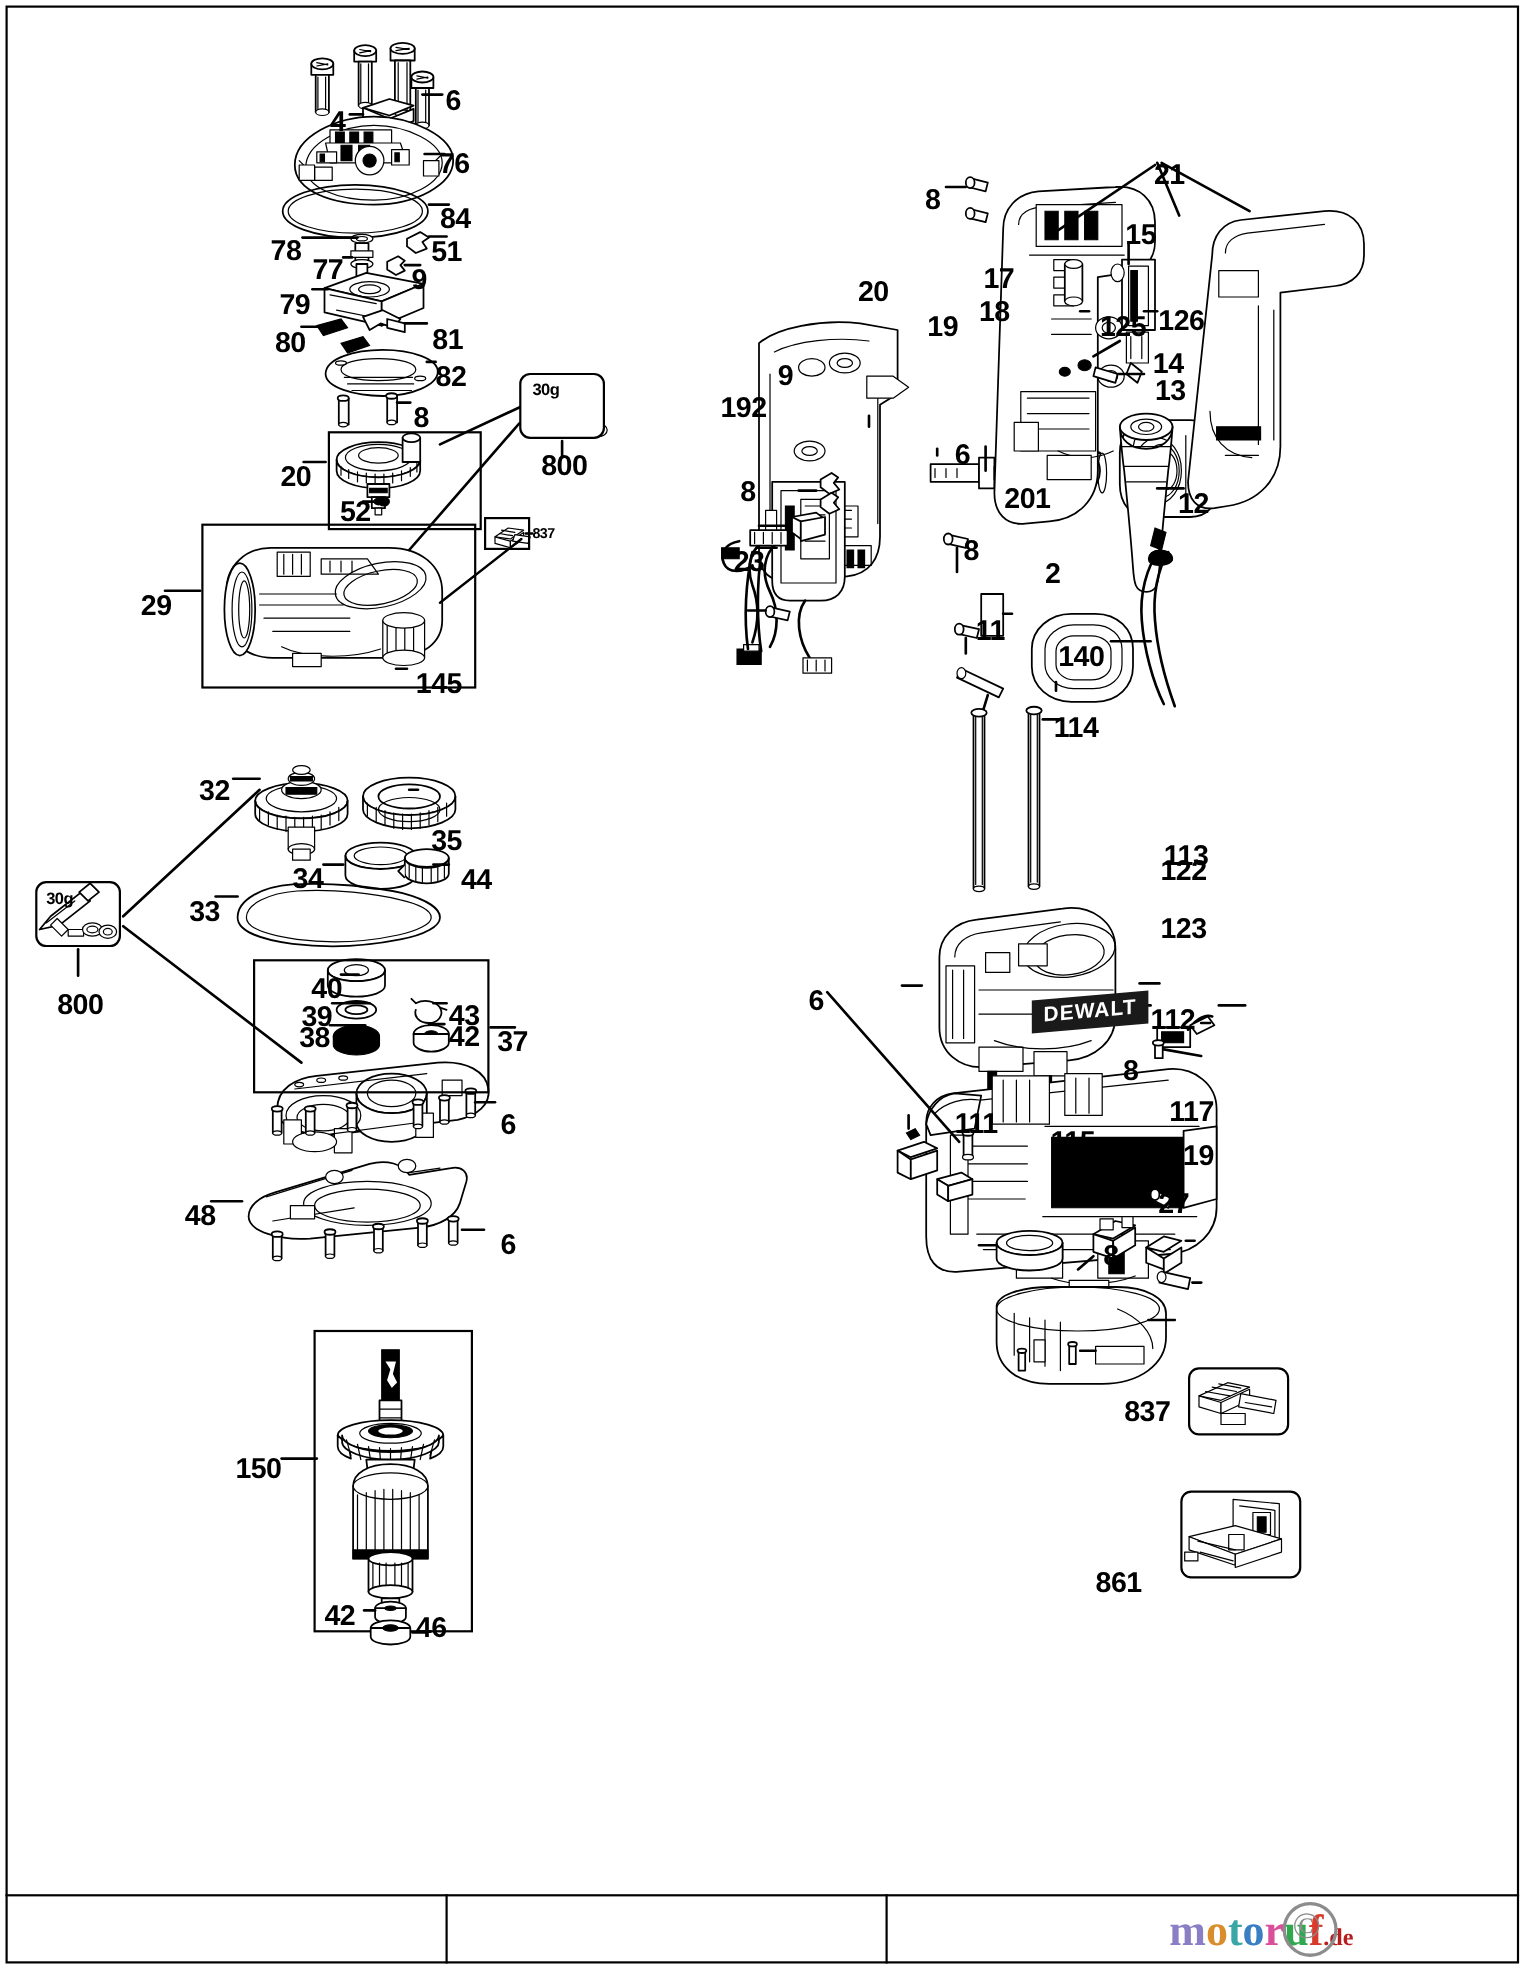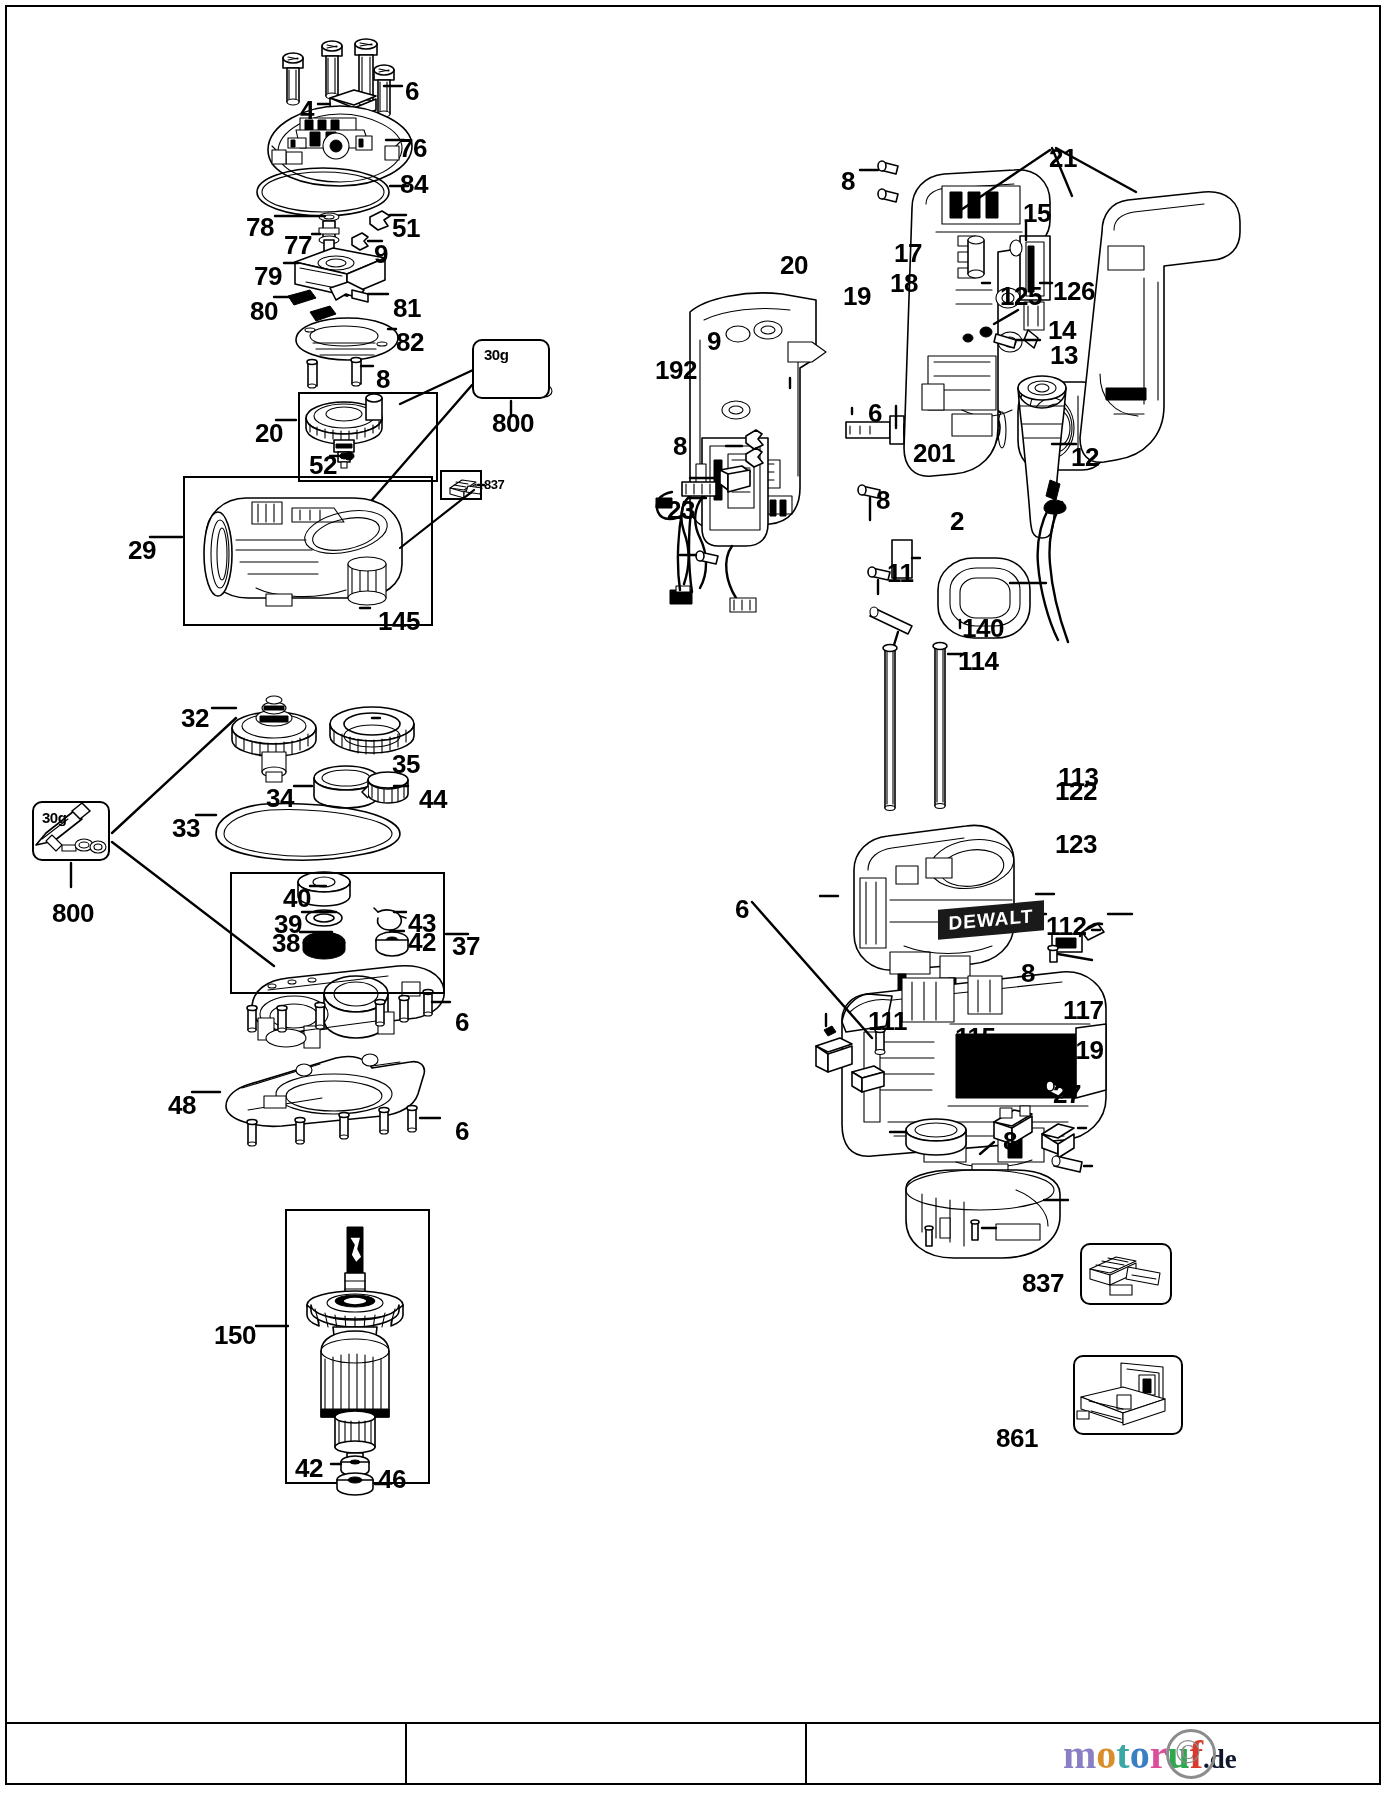--- a/index.html
+++ b/index.html
@@ -31,21 +31,21 @@
   .sth{fill:none;stroke:#000;stroke-width:2.4;stroke-linejoin:round;stroke-linecap:round;}
   .fw{fill:#fff;stroke:#000;stroke-width:1.6;stroke-linejoin:round;}
   .fwt{fill:#fff;stroke:#000;stroke-width:1.1;stroke-linejoin:round;}
   .fb{fill:#000;stroke:#000;stroke-width:1;}
 
   
   #wm{position:absolute;left:1063px;top:1735px;font-family:"Liberation Serif", serif;
       font-size:40px;font-weight:bold;letter-spacing:0px;line-height:1;}
   #wm .c1{color:#8a7fc4;} #wm .c2{color:#d98e2b;} #wm .c3{color:#3aa6a6;}
   #wm .c4{color:#3a7fc4;} #wm .c5{color:#d94f9a;} #wm .c6{color:#2fa84f;}
-  #wm .c7{color:#d93a2b;} #wm .de{color:#0f172a;font-size:27px;}
+  #wm .c7{color:#d93a2b;} #wm .de{color:#b91c1c;font-size:22px;}
   #wmring{position:absolute;left:1166px;top:1729px;width:44px;height:44px;border:3px solid #8c8c8c;border-radius:50%;}
   #wmc{position:absolute;left:1175px;top:1733px;font-family:"Liberation Serif",serif;font-size:34px;color:#8c8c8c;}
 
   .dw{position:absolute;background:#1a1a1a;color:#fff;font-family:"Liberation Sans",sans-serif;
       font-weight:bold;letter-spacing:1px;text-align:center;}
 </style>
 </head>
 <body>
 
 <div id="page">
@@ -845,21 +845,21 @@
     <path class="fwt" d="M50 58l42-14v12l-42 14z"></path>
     <path class="fwt" d="M44 40h14v14H44z"></path>
     <path class="stt" d="M16 46l34 8M18 56l30 8"></path>
     <path class="fwt" d="M4 56h12v8H4z"></path>
   </svg>
 
   <div id="labels">
       <div class="lbl s" style="left: 405px; top: 78px;">6</div>
       <div class="lbl s" style="left: 300px; top: 97px;">4</div>
       <div class="lbl s" style="left: 399px; top: 135px;">76</div>
-      <div class="lbl s" style="left: 400px; top: 171px; text-align: right;">84</div>
+      <div class="lbl s" style="left: 400px; top: 185px; text-align: right;">84</div>
       <div class="lbl s" style="left: 246px; top: 214px;">78</div>
       <div class="lbl s" style="left: 392px; top: 215px;">51</div>
       <div class="lbl s" style="left: 284px; top: 232px;">77</div>
       <div class="lbl s" style="left: 374px; top: 241px;">9</div>
       <div class="lbl s" style="left: 254px; top: 263px;">79</div>
       <div class="lbl s" style="left: 250px; top: 298px;">80</div>
       <div class="lbl s" style="left: 393px; top: 295px;">81</div>
       <div class="lbl s" style="left: 396px; top: 329px;">82</div>
       <div class="lbl s" style="left: 376px; top: 366px;">8</div>
       <div class="lbl s" style="left: 255px; top: 420px;">20</div>
@@ -883,21 +883,21 @@
       <div class="lbl s" style="left: 707px; top: 328px;">9</div>
       <div class="lbl s" style="left: 655px; top: 357px;">192</div>
       <div class="lbl s" style="left: 868px; top: 400px;">6</div>
       <div class="lbl s" style="left: 673px; top: 433px;">8</div>
       <div class="lbl s" style="left: 913px; top: 440px;">201</div>
       <div class="lbl s" style="left: 1071px; top: 444px;">12</div>
       <div class="lbl s" style="left: 876px; top: 487px;">8</div>
       <div class="lbl s" style="left: 950px; top: 508px;">2</div>
       <div class="lbl s" style="left: 667px; top: 497px;">23</div>
       <div class="lbl s" style="left: 887px; top: 560px;">11</div>
-      <div class="lbl s" style="left: 962px; top: 583px; margin-top: 32px;">140</div>
+      <div class="lbl s" style="left: 962px; top: 583px;">140</div>
       <div class="lbl s" style="left: 181px; top: 705px;">32</div>
       <div class="lbl s" style="left: 392px; top: 717px; margin-top: 34px;">35</div>
       <div class="lbl s" style="left: 266px; top: 785px;">34</div>
       <div class="lbl s" style="left: 419px; top: 786px;">44</div>
       <div class="lbl s" style="left: 172px; top: 815px;">33</div>
       <div class="lbl sm" style="left: 42px; top: 810px;">30g</div>
       <div class="lbl s" style="left: 52px; top: 900px;">800</div>
       <div class="lbl s" style="left: 283px; top: 885px; text-align: center;">40</div>
       <div class="lbl s" style="left: 274px; top: 911px;">39</div>
       <div class="lbl s" style="left: 408px; top: 910px;">43</div>

